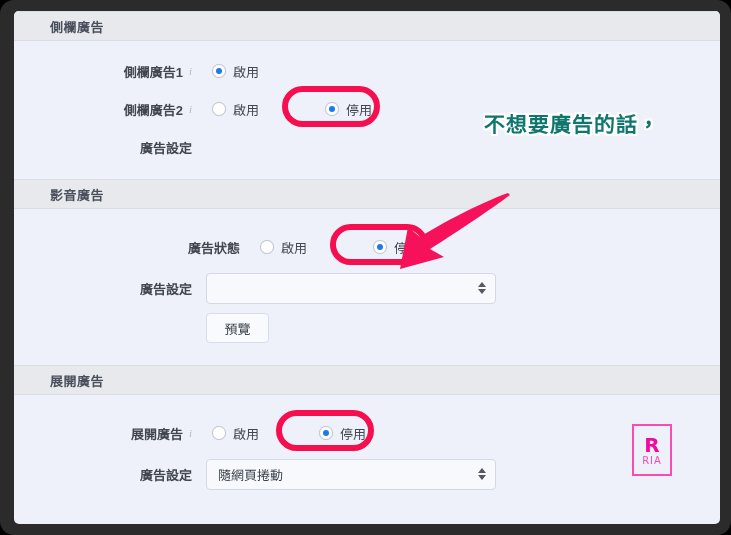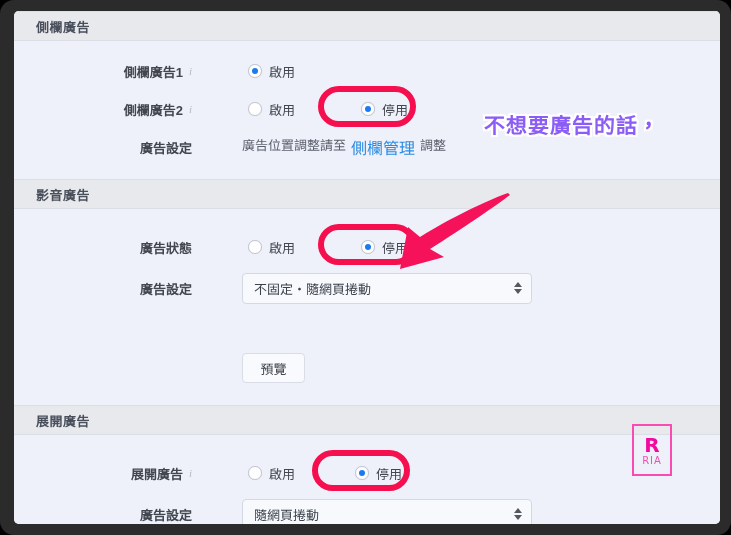--- a/index.html
+++ b/index.html
@@ -36,40 +36,39 @@
     position: relative;
     width: 100%;
     height: 30px;
     background: #e8e9ed;
     border-top: 1px solid #dcdee5;
     border-bottom: 1px solid #dcdee5;
     display: flex;
     align-items: center;
   }
   .section-head-title {
-    margin-left: 22px;
+    margin-left: 36px;
     font-size: 13px;
     font-weight: bold;
     color: #4a4f5c;
     letter-spacing: 0.5px;
   }
 
   .section-body {
     position: relative;
     background: #eef1fa;
     padding-top: 6px;
   }
 
   
   .row {
     display: flex;
     align-items: center;
     min-height: 36px;
     padding: 4px 0;
-    gap: 36px;
   }
   .row-label {
     width: 192px;
     text-align: right;
     padding-right: 14px;
     font-size: 13px;
     font-weight: bold;
     color: #41464f;
     white-space: nowrap;
     display: flex;
@@ -186,42 +185,42 @@
     background: #f8fafd;
     border: 1px solid #d8dde7;
     border-radius: 4px;
     font-size: 13px;
     color: #41464f;
     display: flex;
     align-items: center;
     justify-content: center;
     cursor: pointer;
     font-family: "Liberation Sans", "DejaVu Sans", sans-serif;
-    margin-top: 40px;
   }
 
   
   #annotation {
     position: absolute;
     left: 470px; top: 100px;
     width: 240px;
     pointer-events: none;
   }
   #annotation .line {
     font-size: 21px;
     font-weight: bold;
-    color: #8b5cf6;
+    color: #0f766e;
     line-height: 1.42;
     letter-spacing: 1px;
     white-space: nowrap;
     text-shadow:
       -2px -2px 0 #fff,  2px -2px 0 #fff,
       -2px  2px 0 #fff,  2px  2px 0 #fff,
       -2px  0   0 #fff,  2px  0   0 #fff,
        0   -2px 0 #fff,  0    2px 0 #fff;
+    font-family: Liberation Serif, serif;
   }
 
   #arrow {
     position: absolute;
     left: 368px; top: 182px;
     width: 130px; height: 78px;
     pointer-events: none;
   }
 
   
@@ -295,36 +294,29 @@
             </label>
           </div>
           <span class="hl-oval" style="left:76px; top:-10px; width:98px; height:41px;"></span>
         </div>
       </div>
 
       <div class="row">
         <div class="row-label">
           <span>廣告設定</span>
         </div>
-        <div class="row-field">
-          <span class="note-text">廣告位置調整請至</span>
-          <span style="width:5px;"></span>
-          <a class="note-link" href="#">側欄管理</a>
-          <span style="width:5px;"></span>
-          <span class="note-text">調整</span>
-        </div>
       </div>
     </div>
 
     <div class="section-head">
       <span class="section-head-title">影音廣告</span>
     </div>
     <div class="section-body" style="padding-top:18px;padding-bottom:18px;">
 
-      <div class="row" style="min-height:40px;">
+      <div class="row" style="min-height:40px;margin-left:48px;">
         <div class="row-label">
           <span>廣告狀態</span>
         </div>
         <div class="row-field">
           <div class="radio-group">
             <label class="radio-opt">
               <span class="radio-dot"></span>
               <span class="radio-text">啟用</span>
             </label>
             <label class="radio-opt" style="margin-left:20px;">
@@ -335,21 +327,20 @@
           <span class="hl-oval" style="left:76px; top:-10px; width:98px; height:41px;"></span>
         </div>
       </div>
 
       <div class="row" style="min-height:42px;">
         <div class="row-label">
           <span>廣告設定</span>
         </div>
         <div class="row-field">
           <div class="select-box">
-            <span class="select-value">不固定・隨網頁捲動</span>
             <span class="stepper">
               <i class="up"></i>
                 <i class="down"></i>
             </span>
           </div>
         </div>
       </div>
 
       <div class="row" style="min-height:38px;">
         <div class="row-label"></div>

